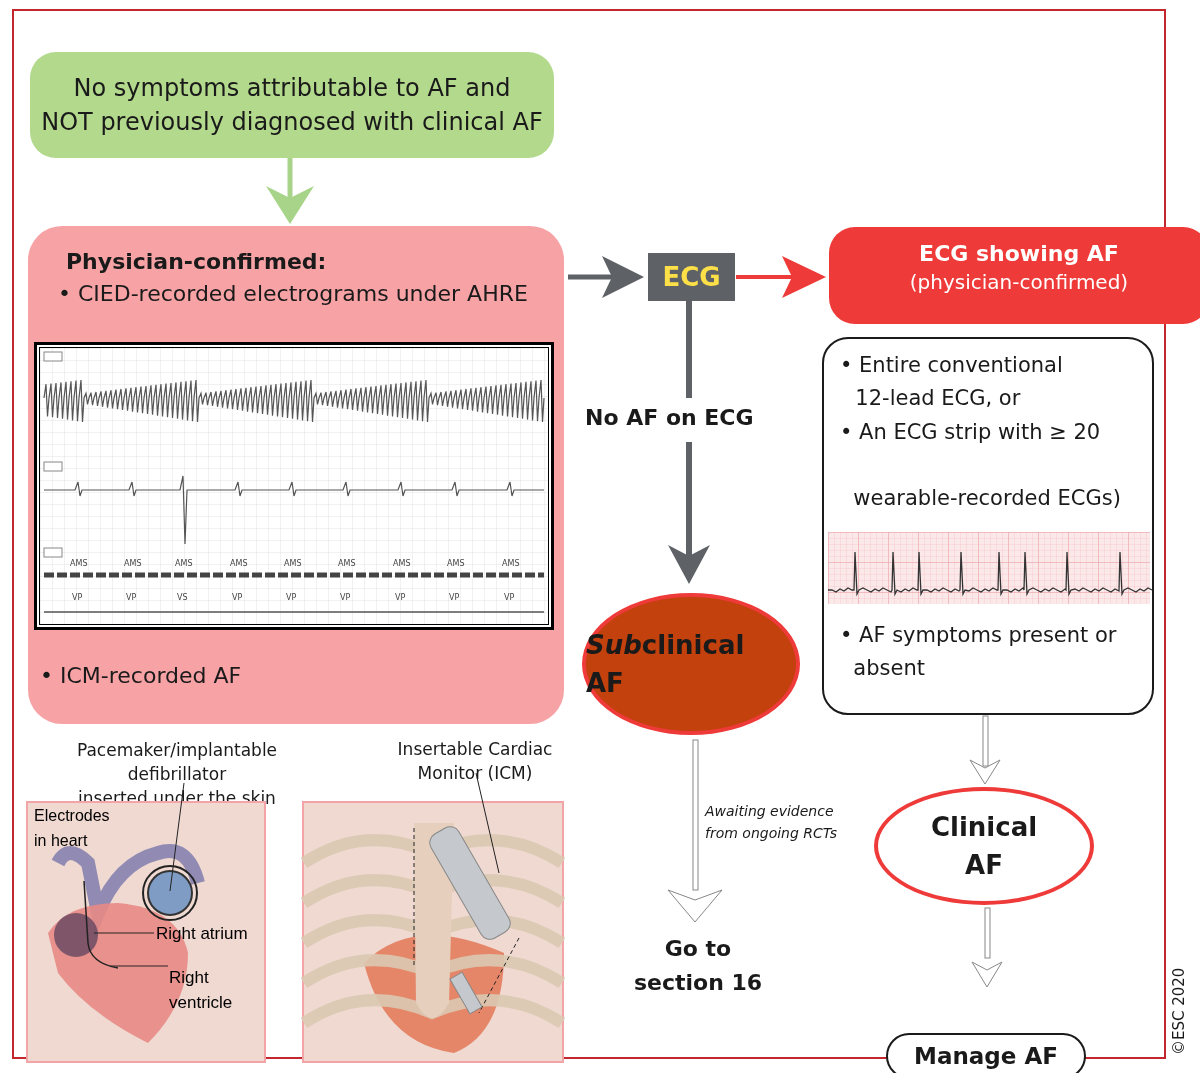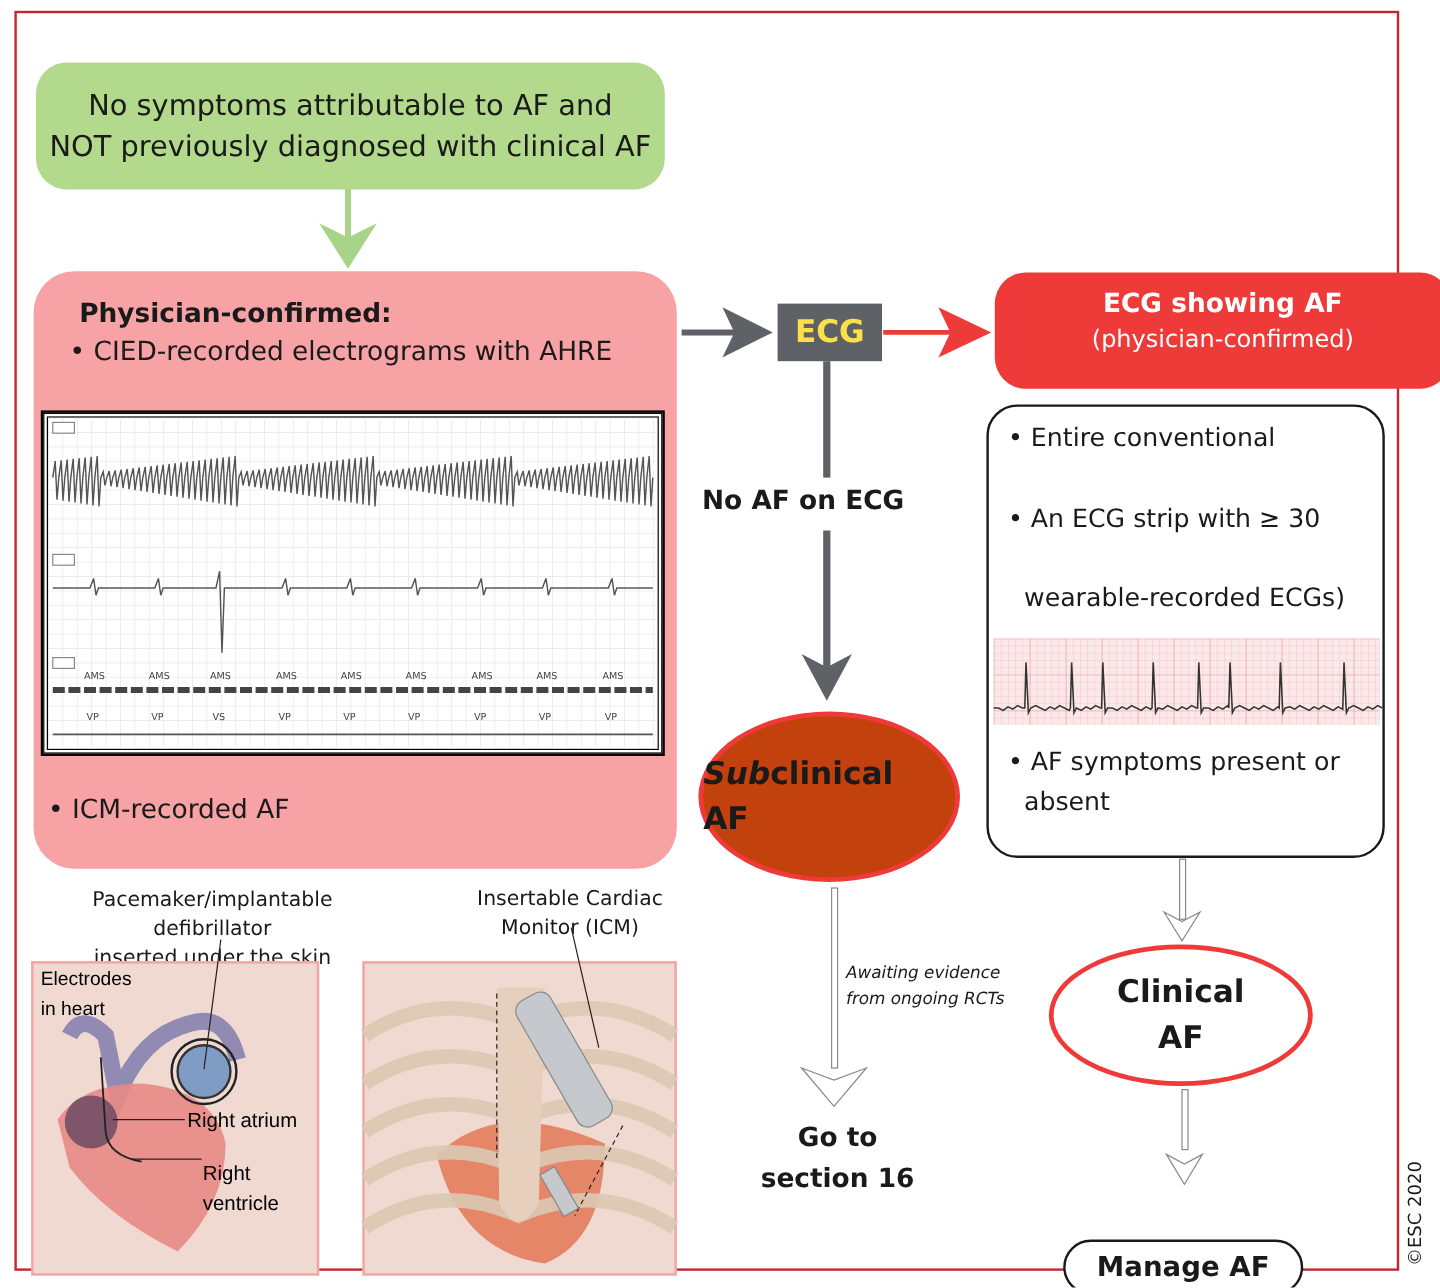--- a/index.html
+++ b/index.html
@@ -93,21 +93,21 @@
 
 <div class="abs top-box">
   <div>
     <div>No symptoms attributable to AF and</div>
     <div>NOT previously diagnosed with clinical AF</div>
   </div>
 </div>
 
 <div class="abs pink-box">
   <div class="abs pink-title">Physician-confirmed:</div>
-  <div class="abs pink-bullet1">• CIED-recorded electrograms with AHRE</div>
+  <div class="abs pink-bullet1">• CIED-recorded electrograms under AHRE</div>
   <div class="abs egm">
     <svg width="508" height="276" viewBox="0 0 508 276">
       <defs>
         <pattern id="grid1" width="12" height="12" patternUnits="userSpaceOnUse">
           <path d="M12 0 L0 0 0 12" fill="none" stroke="#dcdcdc" stroke-width="0.8"></path>
         </pattern>
       </defs>
       <rect width="508" height="276" fill="url(#grid1)"></rect>
       <rect x="4" y="4" width="18" height="9" fill="#fff" stroke="#888" stroke-width="1"></rect>
       <rect x="4" y="114" width="18" height="9" fill="#fff" stroke="#888" stroke-width="1"></rect>
@@ -143,21 +143,22 @@
 
 <div class="abs ecg-box">ECG</div>
 
 <div class="abs red-box">
   <div class="t1">ECG showing AF</div>
   <div class="t2">(physician-confirmed)</div>
 </div>
 
 <div class="abs white-box">
   <div class="wb-line" style="top:10px">• Entire conventional</div>
-  <div class="wb-line" style="top:77px">• An ECG strip with ≥ 30</div>
+  <div class="wb-line" style="top:43px;left:18px;white-space:pre">  12-lead ECG, or</div>
+  <div class="wb-line" style="top:77px">• An ECG strip with ≥ 20</div>
   <div class="wb-line" style="top:143px;white-space:pre">  wearable-recorded ECGs)</div>
   <div class="abs af-strip">
     <svg width="322" height="72">
       <defs>
         <pattern id="grid2" width="6" height="6" patternUnits="userSpaceOnUse">
           <path d="M6 0 L0 0 0 6" fill="none" stroke="#f3b9bd" stroke-width="0.6"></path>
         </pattern>
         <pattern id="grid2b" width="30" height="30" patternUnits="userSpaceOnUse">
           <path d="M30 0 L0 0 0 30" fill="none" stroke="#e89ea4" stroke-width="1"></path>
         </pattern>

